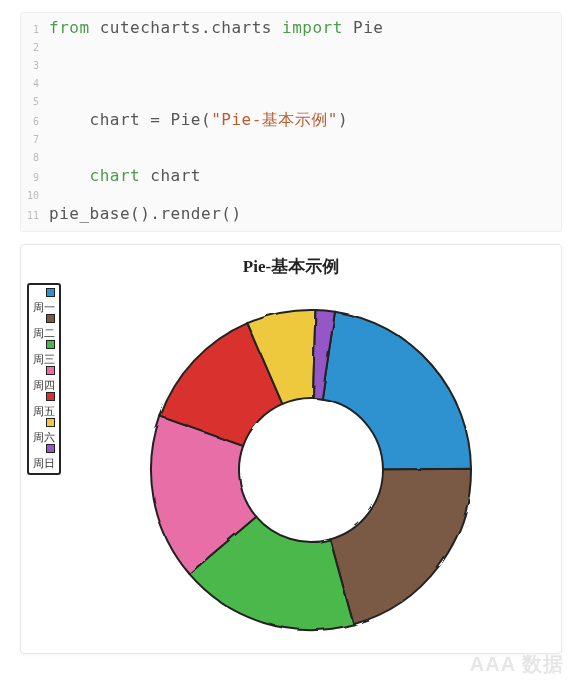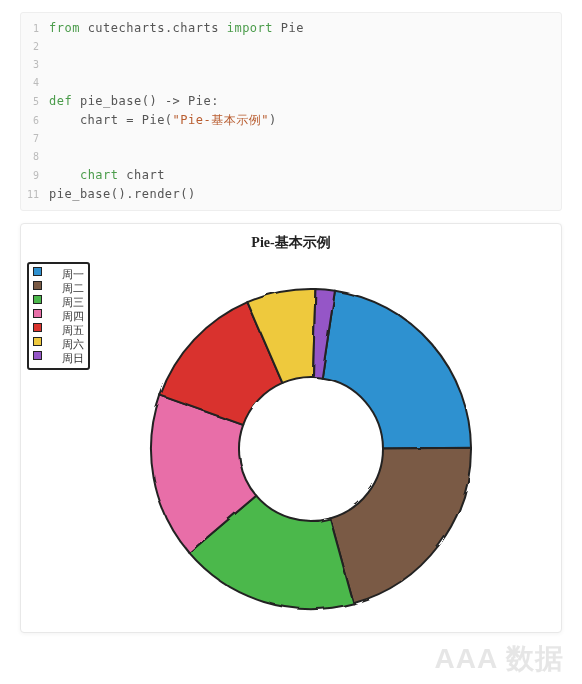--- a/index.html
+++ b/index.html
@@ -31,75 +31,75 @@
     color: #bbb;
     font-size: 10px;
     padding-right: 10px;
     user-select: none;
     flex-shrink: 0;
   }
   .code {
     white-space: pre;
     color: #555;
     letter-spacing: 0.5px;
-    font-size: 12px;
+    font-size: 16px;
   }
   .kw { color: #4b9c4b; }
   .str { color: #b85c2f; }
 
   .chart-card {
     margin: 10px 20px 10px 20px;
     background: #ffffff;
     border: 1px solid #e8e8e8;
     border-radius: 4px;
     box-shadow: 0 1px 4px rgba(0,0,0,0.05);
     height: 410px;
     position: relative;
   }
   .chart-title {
     text-align: center;
     font-family: "Comic Sans MS", "Marker Felt", cursive;
     font-weight: bold;
-    font-size: 14px;
+    font-size: 17px;
     color: #222;
     padding-top: 10px;
   }
   .legend {
     position: absolute;
     top: 38px;
     left: 6px;
     background: #fff;
     border: 2px solid #222;
     border-radius: 3px;
     padding: 3px 4px;
     font-family: "Comic Sans MS", cursive;
     font-size: 11px;
     line-height: 14px;
   }
-  .legend-item { display: flex; align-items: flex-start; gap: 20px; }
+  .legend-item { display: flex; align-items: flex-end; gap: 3px; flex-direction: column; }
   .swatch {
     width: 9px; height: 9px;
     border: 1px solid #222;
     display: inline-block;
     flex-shrink: 0;
   }
   .legend-label { color: #333; white-space: nowrap; }
   .chart-svg {
     position: absolute;
     top: 30px;
     left: 0;
     width: 100%;
     height: 380px;
   }
   .watermark {
     position: absolute;
     right: 18px;
     bottom: 6px;
     font-family: sans-serif;
-    font-size: 28px;
+    font-size: 20px;
     font-weight: 700;
     color: rgba(200,200,200,0.45);
     letter-spacing: 1px;
     margin-top: 40px;
   }
 </style>
 </head>
 <body>
 
 <div class="code-block" id="code-block">
@@ -112,35 +112,38 @@
     </div>
     <div class="code-line">
       <span class="lineno">3</span>
     </div>
     <div class="code-line">
       <span class="lineno">4</span>
       <span class="code"></span>
     </div>
     <div class="code-line">
       <span class="lineno">5</span>
-      <span class="code"><span class="kw">def</span> pie_base() -&gt; Pie:</span>
     </div>
     <div class="code-line">
       <span class="lineno">6</span>
       <span class="code">    chart = Pie(<span class="str">"Pie-基本示例"</span>)</span>
     </div>
     <div class="code-line">
       <span class="lineno">7</span>
     </div>
     <div class="code-line">
       <span class="lineno">8</span>
     </div>
     <div class="code-line">
       <span class="lineno">9</span>
       <span class="code">    <span class="kw">chart</span> chart</span>
+    </div>
+    <div class="code-line">
+      <span class="lineno">10</span>
+      <span class="code"></span>
     </div>
     <div class="code-line">
       <span class="lineno">11</span>
       <span class="code">pie_base().render()</span>
     </div>
   </div>
 
 <div class="chart-card">
   <div class="chart-title">Pie-基本示例</div>
 

